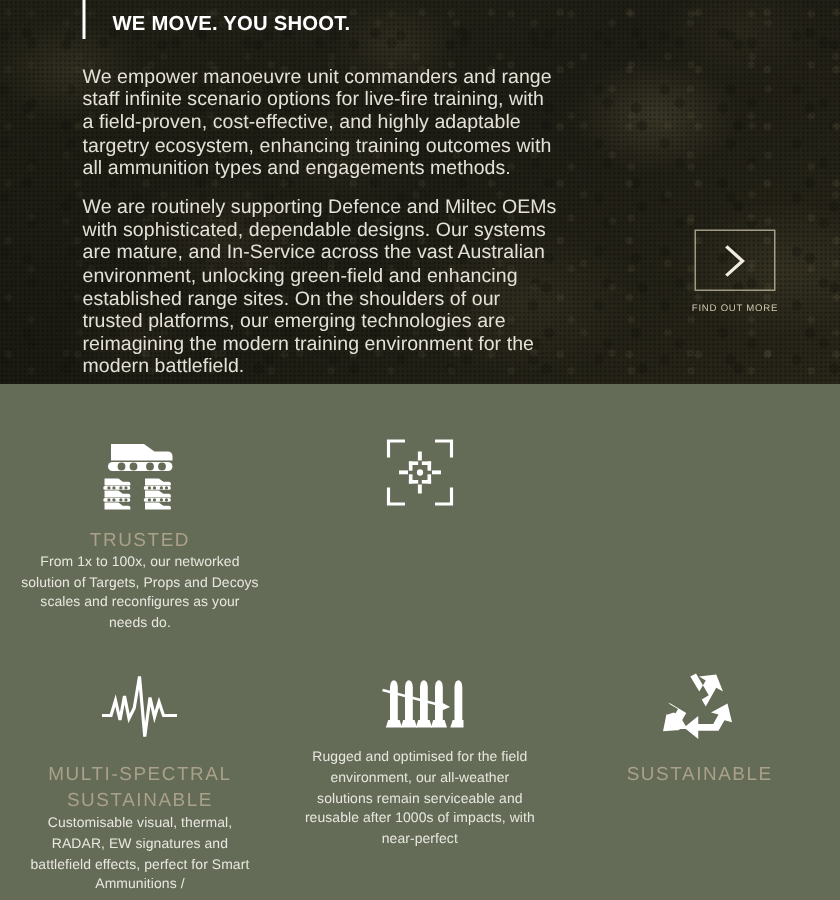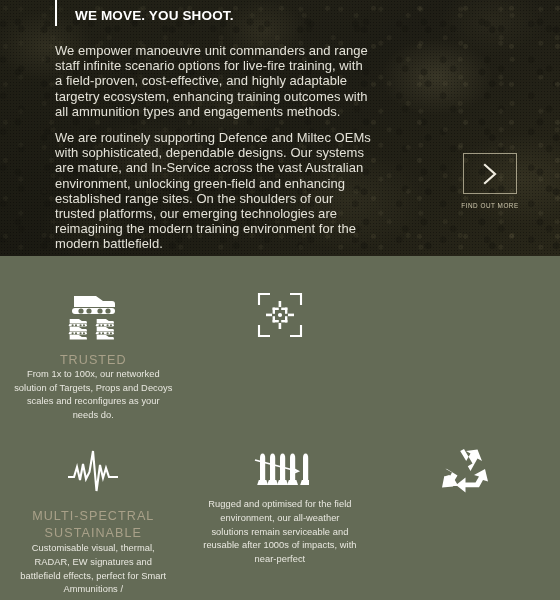--- a/index.html
+++ b/index.html
@@ -363,15 +363,16 @@
 
             <path d="M25 1 L33.5 15.5 L28.8 18.3 L31.5 23 L38.5 10.5 L43 13 L38.5 1.6 L27 3 L31.5 5.6 L27.2 13 L21.2 3 z" transform="translate(-2,0)"></path>
 
             <path d="M44 21 L47 33.5 L42 32.1 L38 39.2 L24.5 39.2 L24.5 44.6 L15 37 L24.5 29.4 L24.5 34.6 L34.5 34.6 L38 28.4 L33 27 z"></path>
 
             <path d="M6 21 L16.5 27.4 L13.8 32 L17.3 38 L9 38 L3 28 L7.5 30.6 L11 24.6 L4.5 20.8 z"></path>
             <path d="M3.2 28.6 L1 39.5 L12.5 38.6 L9.2 36.5 L13.3 30 L8.2 27 z"></path>
           </g>
         </svg>
       </div>
+      <div class="fheading">SUSTAINABLE</div>
     </div>
   </div>
 </section>
 
 </body></html>

